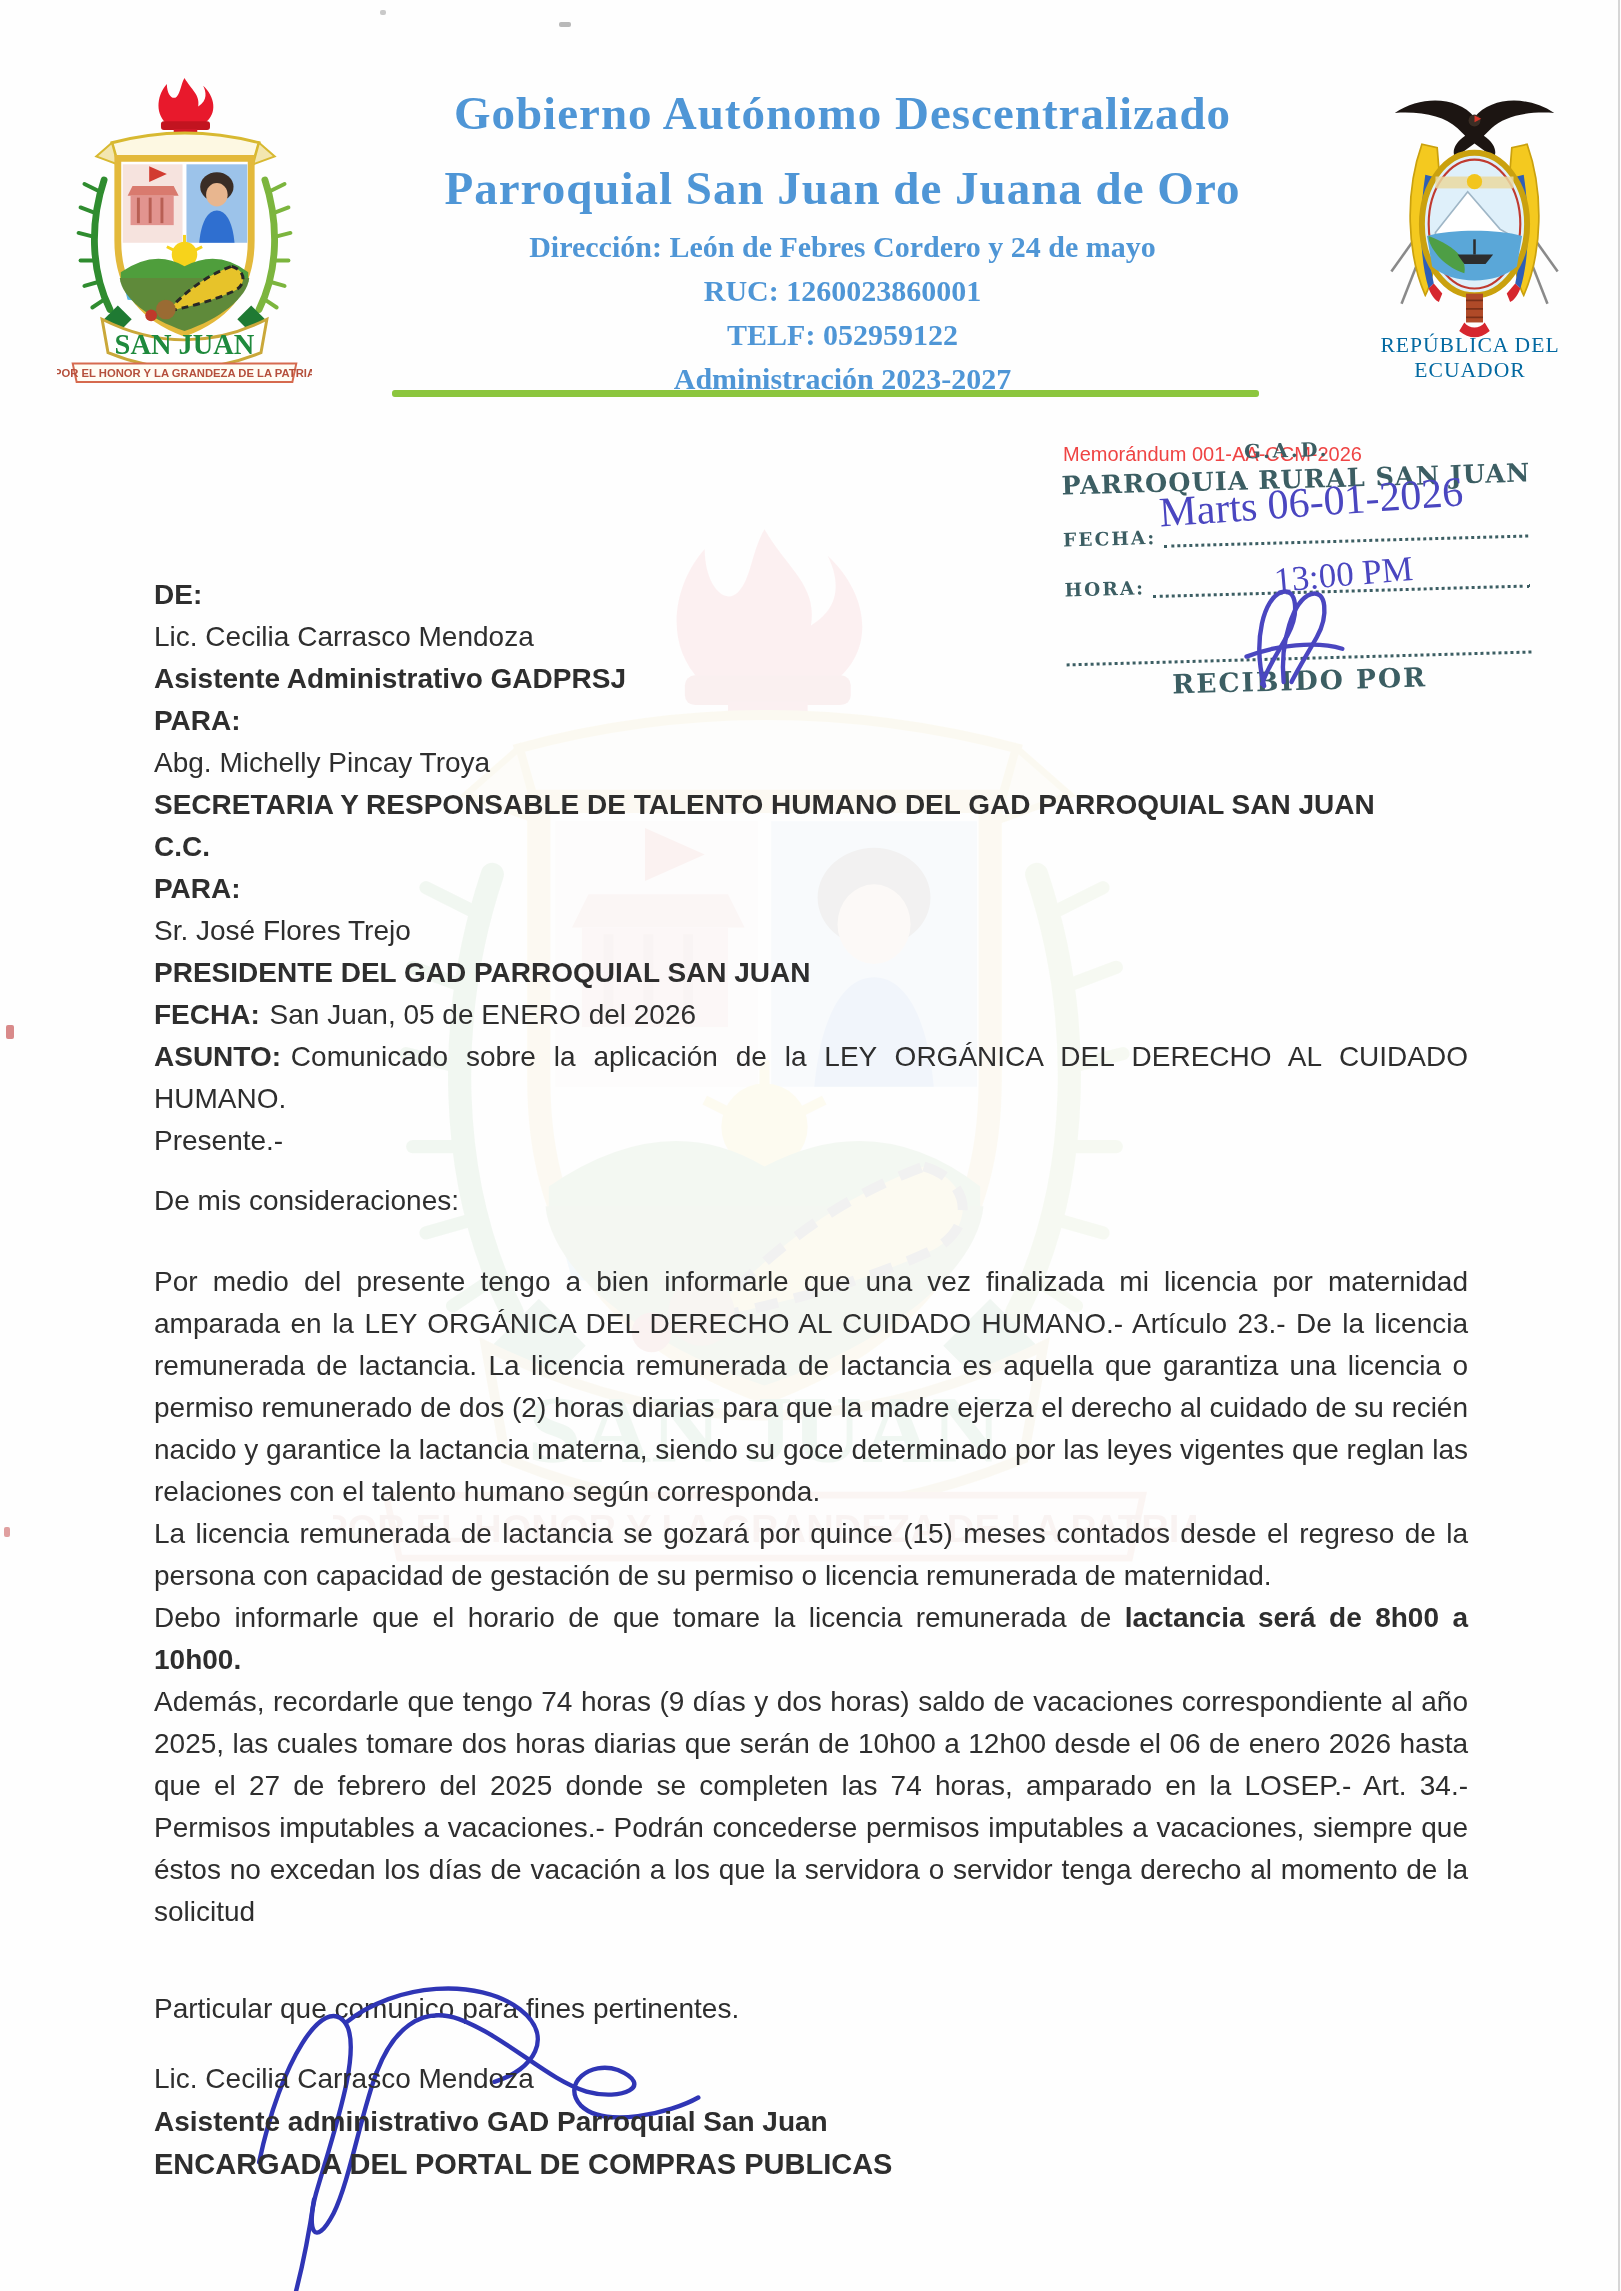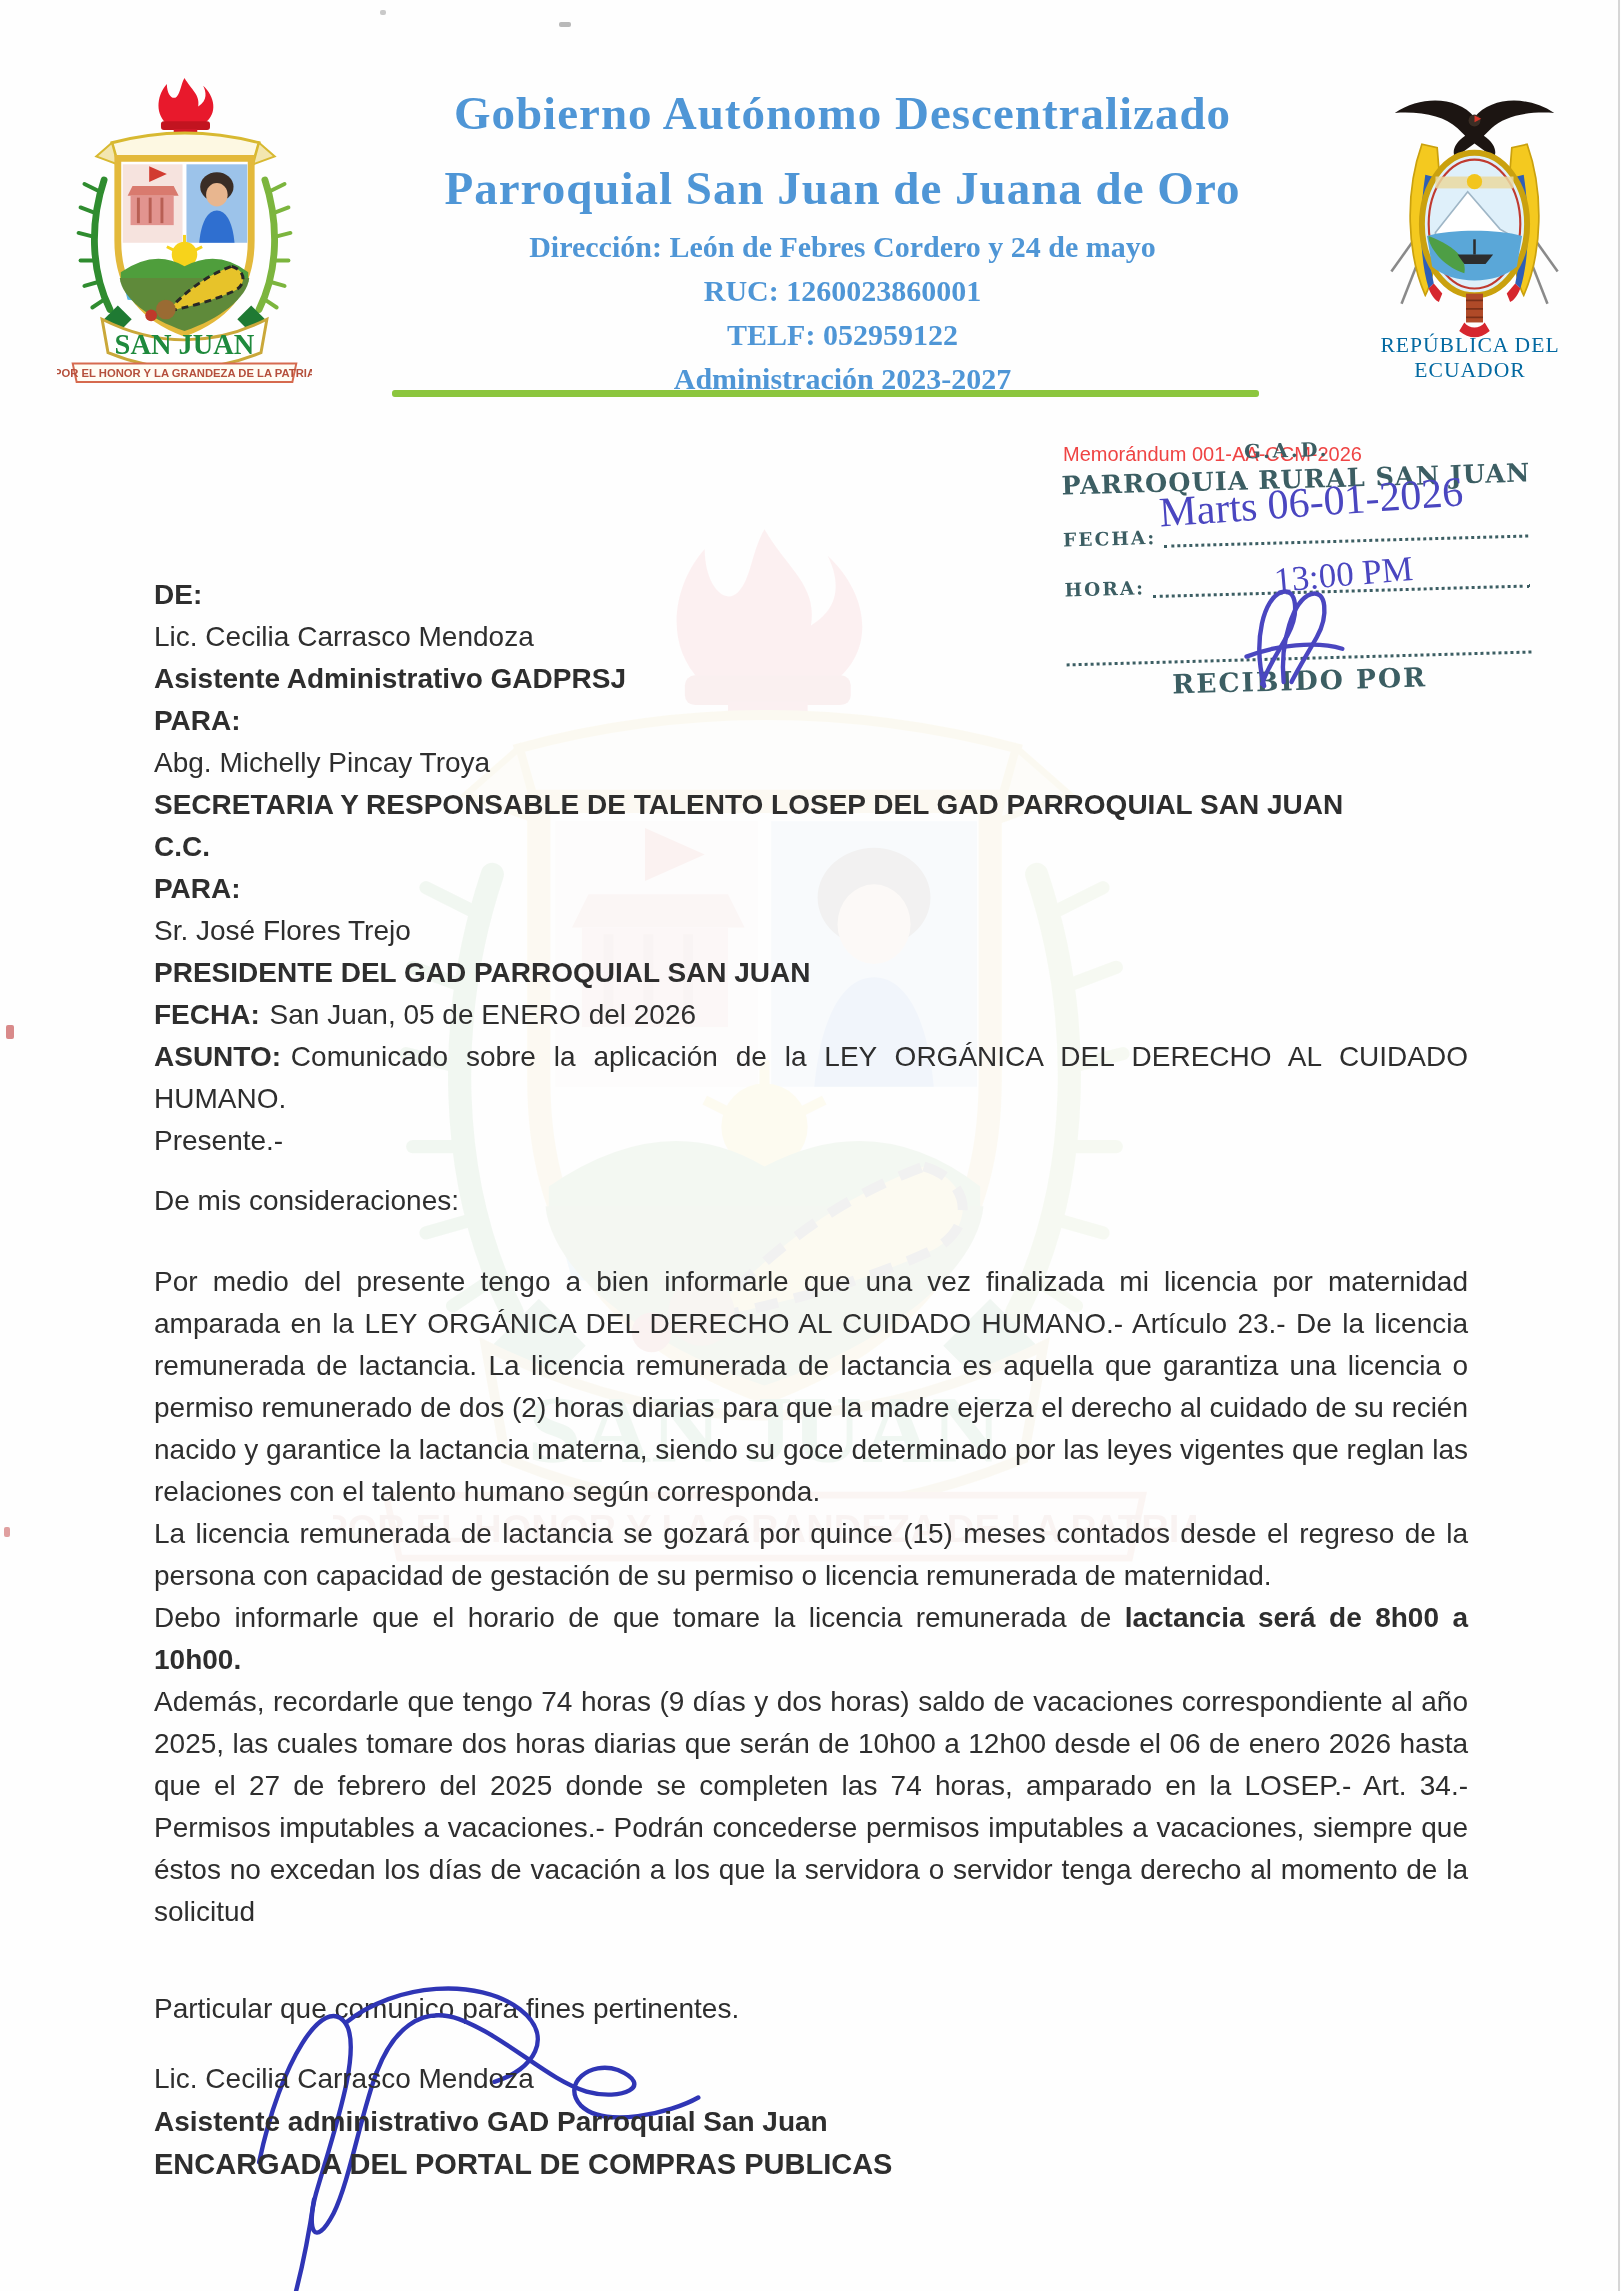--- a/index.html
+++ b/index.html
@@ -210,21 +210,21 @@
       <path d="M20 78 C50 66 92 62 118 70"></path>
     </g>
   </svg>
 
   <div class="letter">
     <div class="b">DE:</div>
     <div>Lic. Cecilia Carrasco Mendoza</div>
     <div class="b">Asistente Administrativo GADPRSJ</div>
     <div class="b">PARA:</div>
     <div>Abg. Michelly Pincay Troya</div>
-    <div class="b">SECRETARIA Y RESPONSABLE DE TALENTO LOSEP DEL GAD PARROQUIAL SAN JUAN</div>
+    <div class="b">SECRETARIA Y RESPONSABLE DE TALENTO HUMANO DEL GAD PARROQUIAL SAN JUAN</div>
     <div class="b">C.C.</div>
     <div class="b">PARA:</div>
     <div>Sr. José Flores Trejo</div>
     <div class="b">PRESIDENTE DEL GAD PARROQUIAL SAN JUAN</div>
     <div>
       <span class="b lbl">FECHA:</span><span>San Juan, 05 de ENERO del 2026</span>
     </div>
     <div class="just">
       <span class="b lbl">ASUNTO:</span><span>Comunicado sobre la aplicación de la LEY ORGÁNICA DEL DERECHO AL CUIDADO HUMANO.</span>
     </div>

